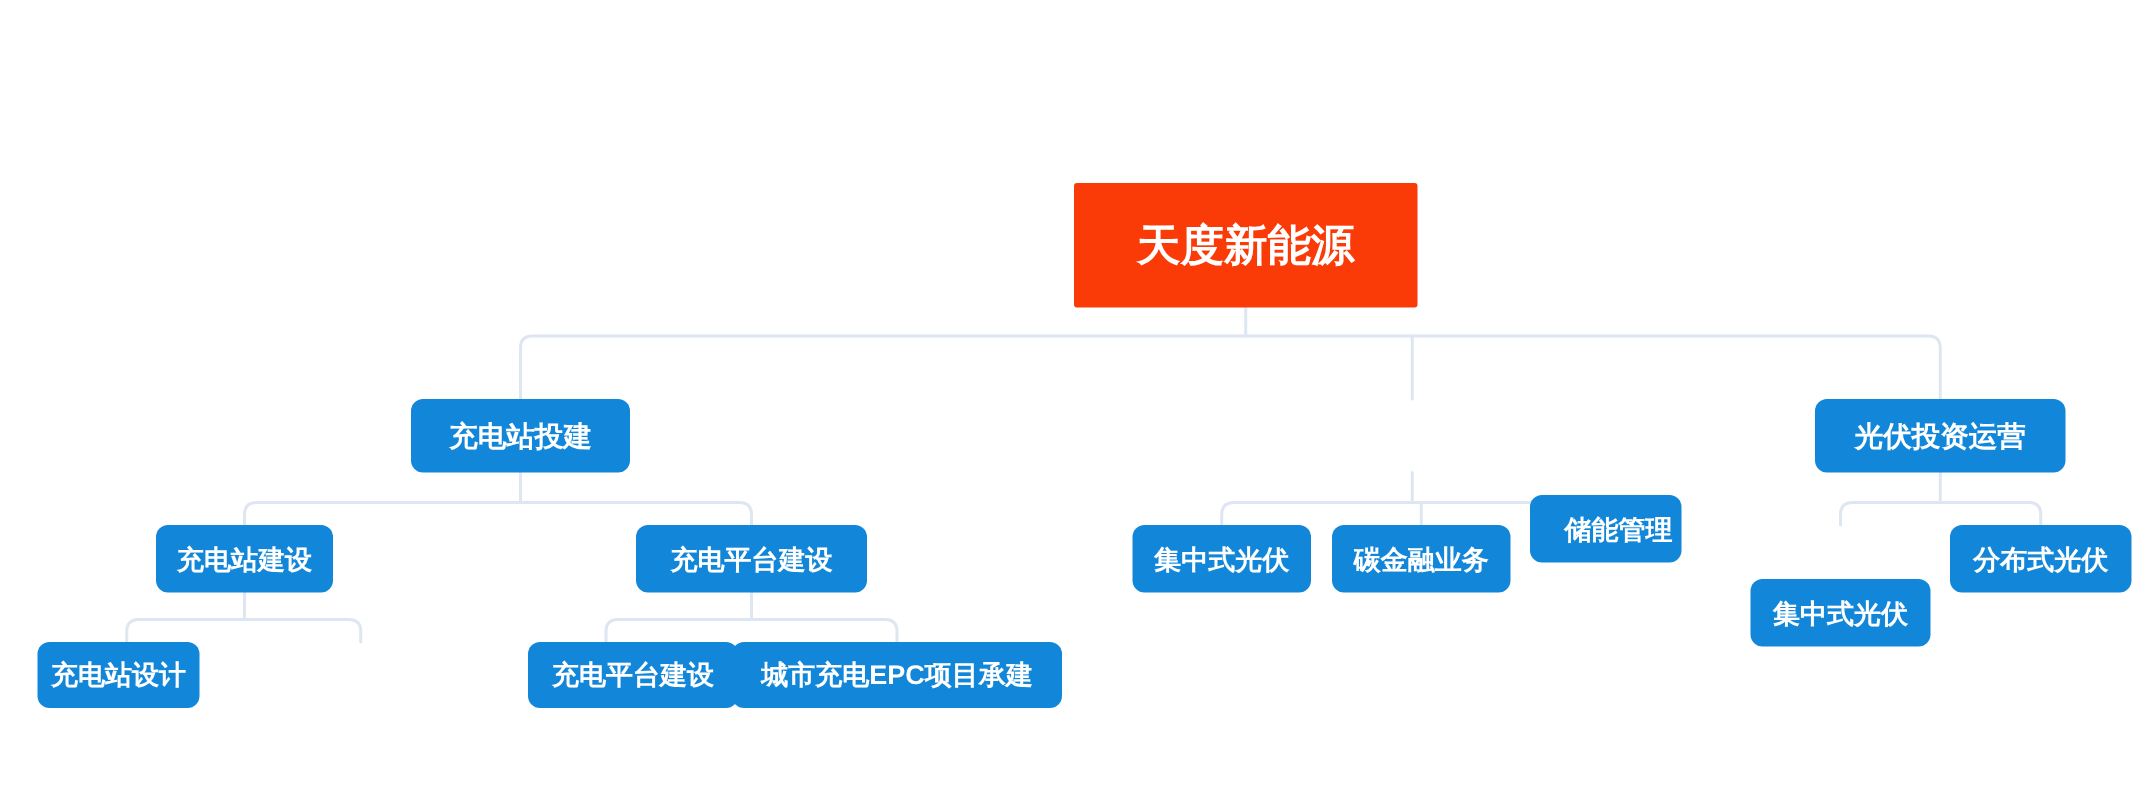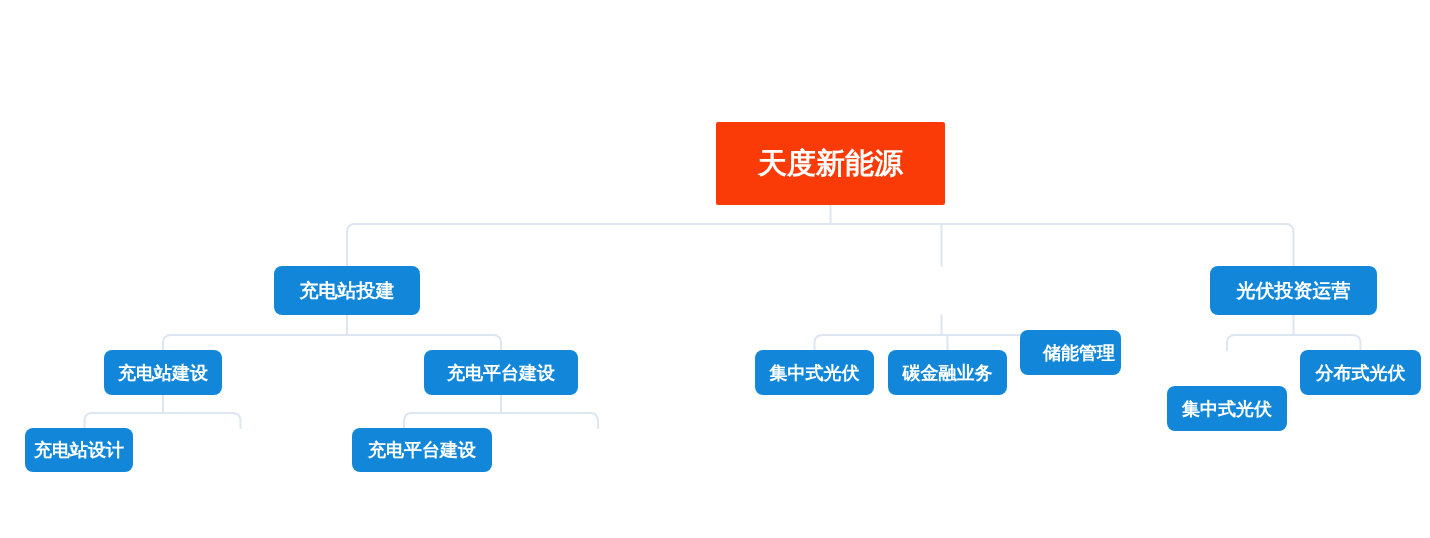--- a/index.html
+++ b/index.html
@@ -100,14 +100,15 @@
   <div id="n-l3a1" class="node">充电站建设</div>
   <div id="n-l3a2" class="node">充电平台建设</div>
   <div id="n-l3b1" class="node">集中式光伏</div>
   <div id="n-l3b2" class="node">碳金融业务</div>
   <div id="n-l3b3" class="node">储能管理</div>
   <div id="n-l3c1" class="node">集中式光伏</div>
   <div id="n-l3c2" class="node">分布式光伏</div>
 
   <div id="n-l4a1" class="node">充电站设计</div>
   <div id="n-l4b1" class="node">充电平台建设</div>
+  <div id="n-l4b2" class="node">城市充电EPC项目承建</div>
 
 </div>
 
 </body></html>

